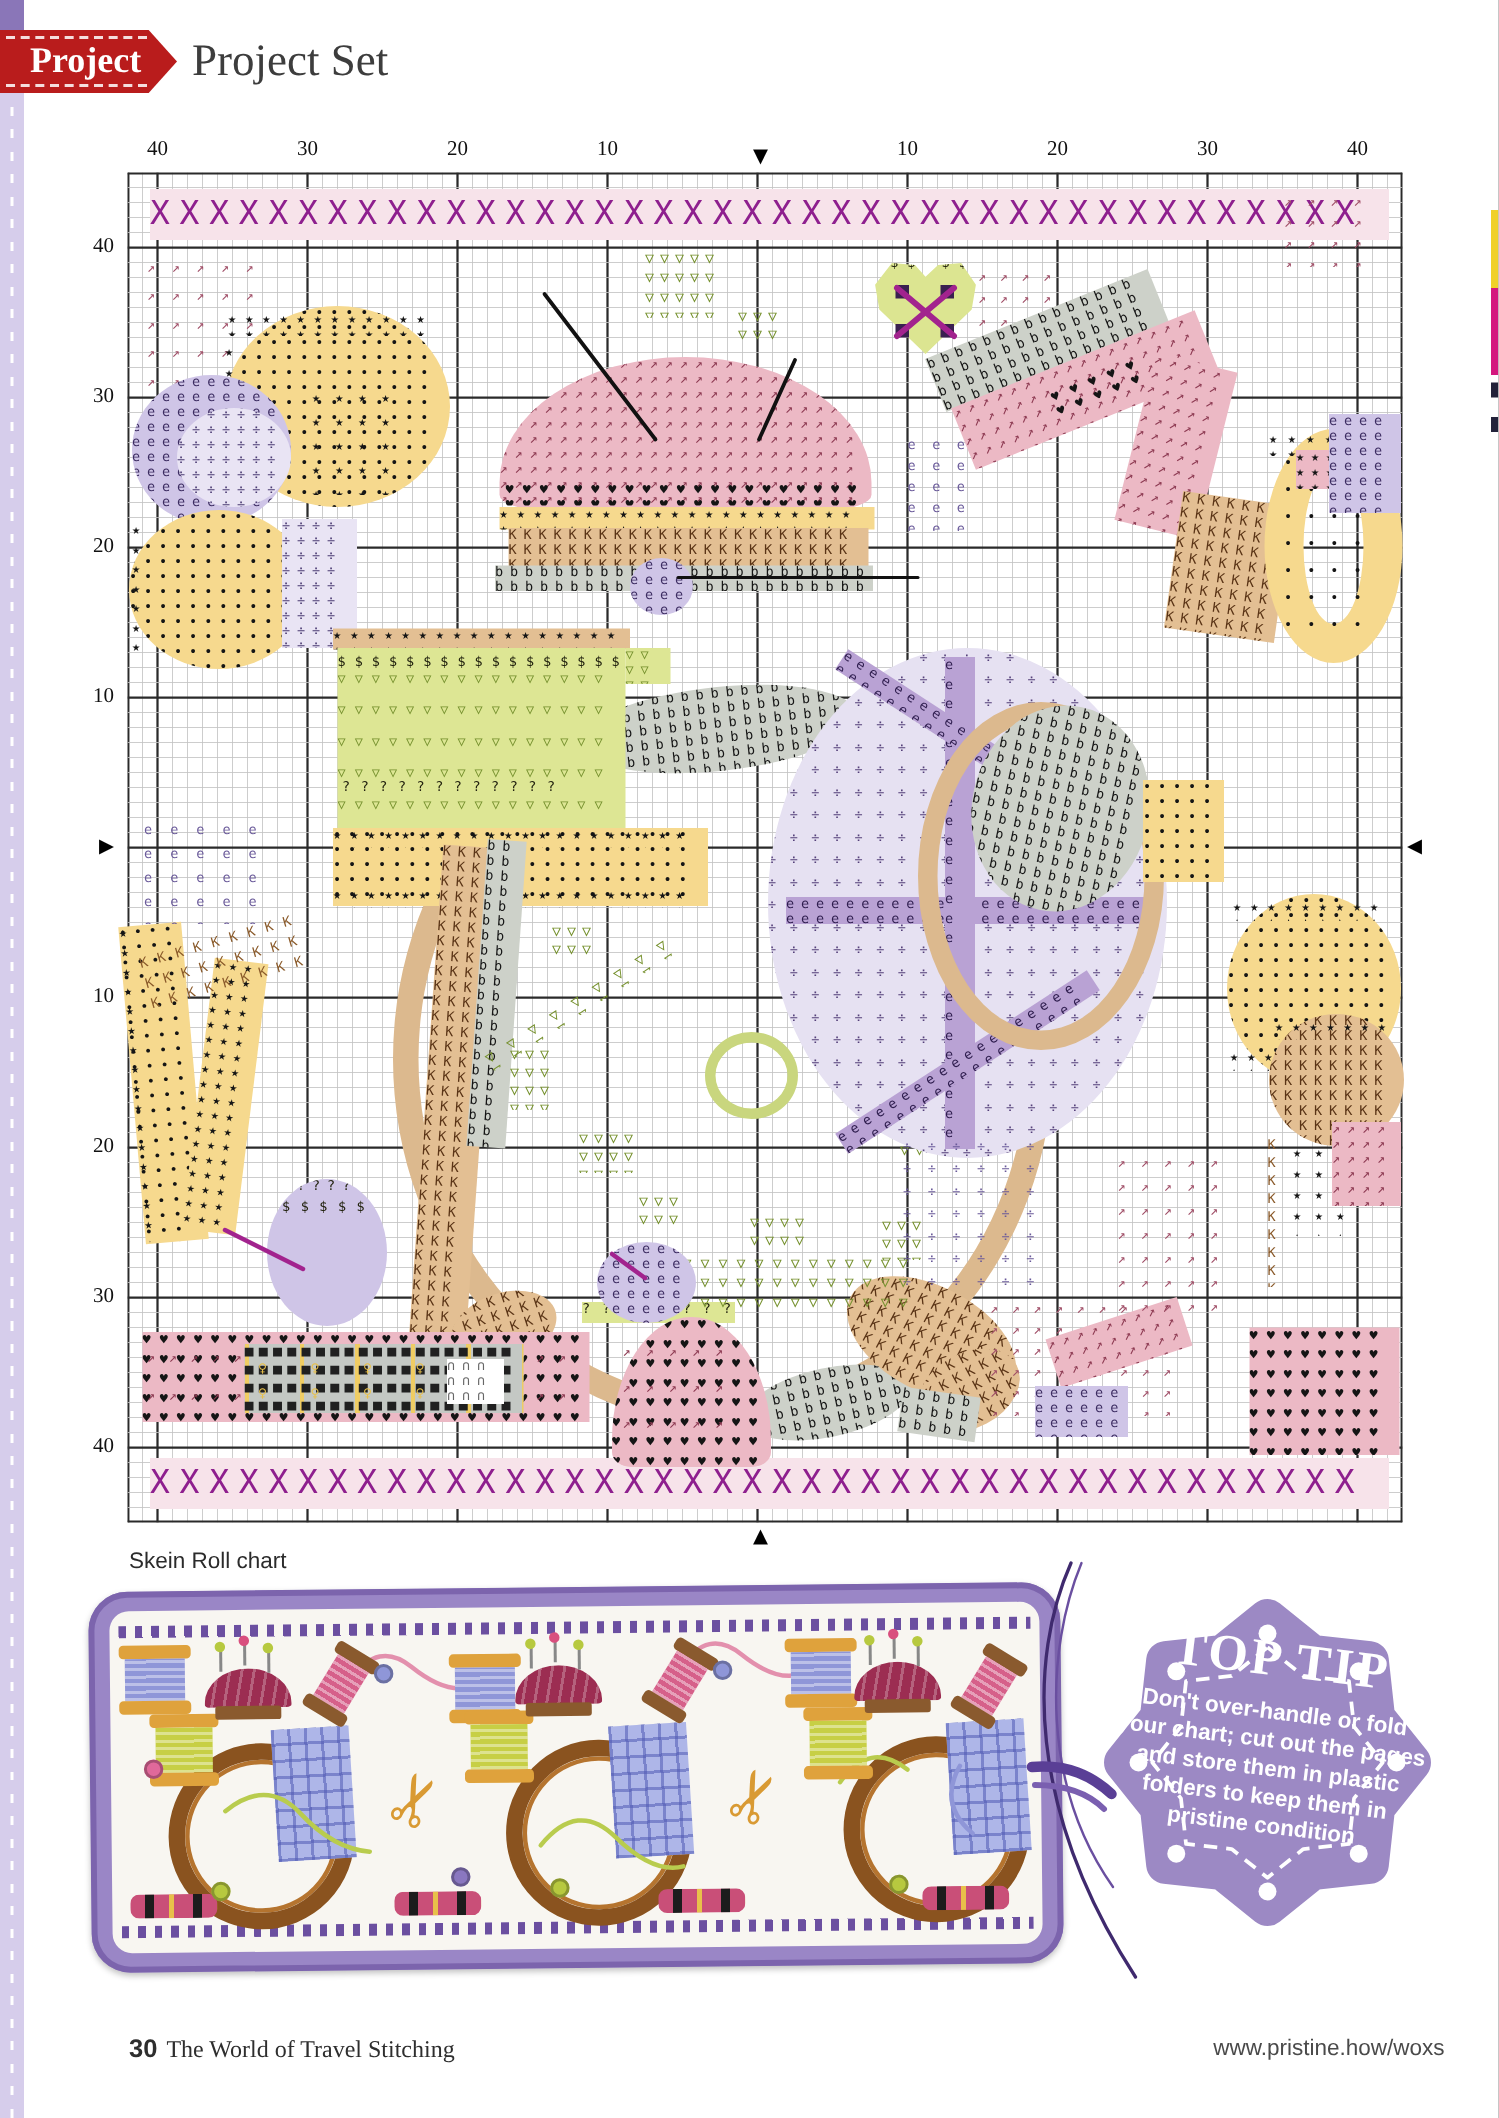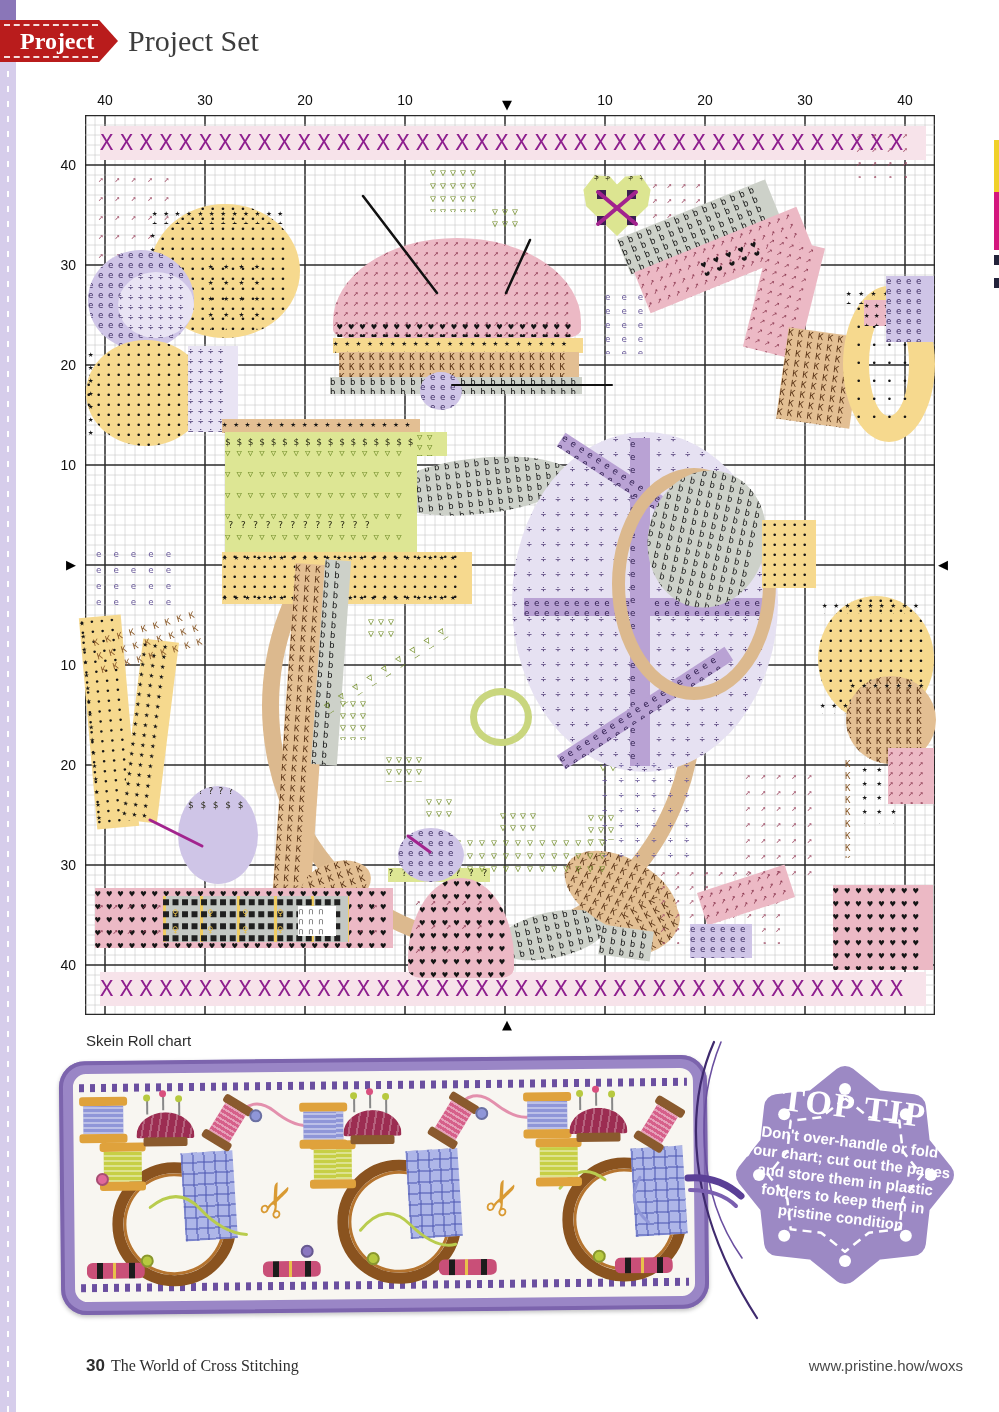--- a/index.html
+++ b/index.html
@@ -13,21 +13,21 @@
   .ribbon{position:absolute;left:0;top:20px;width:118px;height:42px;
     clip-path:polygon(0 0,84% 0,100% 50%,84% 100%,0 100%);
     display:flex;align-items:center;padding-left:20px;box-sizing:border-box;}
   .ribbon-stitch{position:absolute;left:4px;right:20px;top:4px;bottom:4px;
     border-top:2px dashed rgba(255,255,255,.85);border-bottom:2px dashed rgba(255,255,255,.85);}
   .ribbon-label{position:relative;color:#fff;font-family:"Liberation Serif",serif;
     font-weight:bold;font-size:24px;}
   .page-title{position:absolute;left:128px;top:24px;font-family:"Liberation Serif",serif;
     font-size:30px;color:#3d3d3d;}
   
-  .axis{position:absolute;font-family:Liberation Sans, sans-serif;font-size:14px;color:#111;}
+  .axis{position:absolute;font-family:Liberation Serif, serif;font-size:14px;color:#111;}
   .axis.top{width:22px;text-align:center;top:92px;}
   .axis.left{width:32px;text-align:right;left:44px;}
   .mk{position:absolute;font-family:"DejaVu Sans",sans-serif;font-size:13px;color:#000;line-height:13px;}
   .blob{position:absolute;overflow:hidden;word-break:break-all;white-space:normal;
     font-family:"DejaVu Sans Mono","DejaVu Sans",monospace;}
   
   .caption{position:absolute;left:86px;top:1032px;font-size:15px;color:#2b2b2b;}
   #photo{position:absolute;left:60px;top:1058px;width:648px;height:254px;border-radius:26px;
     background:#9a86c6;box-shadow:inset 0 0 0 4px #7c64ad, 0 2px 4px rgba(0,0,0,.25);
     transform:rotate(-0.6deg);}
@@ -200,21 +200,21 @@
       <circle cx="69.18881681795692" cy="190.8111831820431" r="6" fill="#ffffff"></circle>
       <circle cx="44" cy="130" r="6" fill="#ffffff"></circle>
       <circle cx="69.1888168179569" cy="69.18881681795692" r="6" fill="#ffffff"></circle>
     </svg>
   <div id="badge-text">
     <div id="badge-title">TOP TIP</div>
     <div id="badge-body">Don't over-handle or fold your chart; cut out the pages and store them in plastic folders to keep them in pristine condition</div>
   </div>
 
   <div class="footer-left">
-    <b>30</b><span class="mag">The World of Cross Stitching</span>
+    <b>30</b><span class="mag">The World of Travel Stitching</span>
   </div>
   <div class="footer-right">www.pristine.how/woxs</div>
 
 <svg width="850" height="900" style="position: absolute; left: 85px; top: 115px;">
       <line x1="0" y1="0" x2="0" y2="900" stroke="#2a2a2a" stroke-width="2.6"></line>
       <line x1="10" y1="0" x2="10" y2="900" stroke="#c2c2c2" stroke-width="0.55"></line>
       <line x1="20" y1="0" x2="20" y2="900" stroke="#2a2a2a" stroke-width="1.5"></line>
       <line x1="30" y1="0" x2="30" y2="900" stroke="#c2c2c2" stroke-width="0.55"></line>
       <line x1="40" y1="0" x2="40" y2="900" stroke="#c2c2c2" stroke-width="0.55"></line>
       <line x1="50" y1="0" x2="50" y2="900" stroke="#c2c2c2" stroke-width="0.55"></line>

